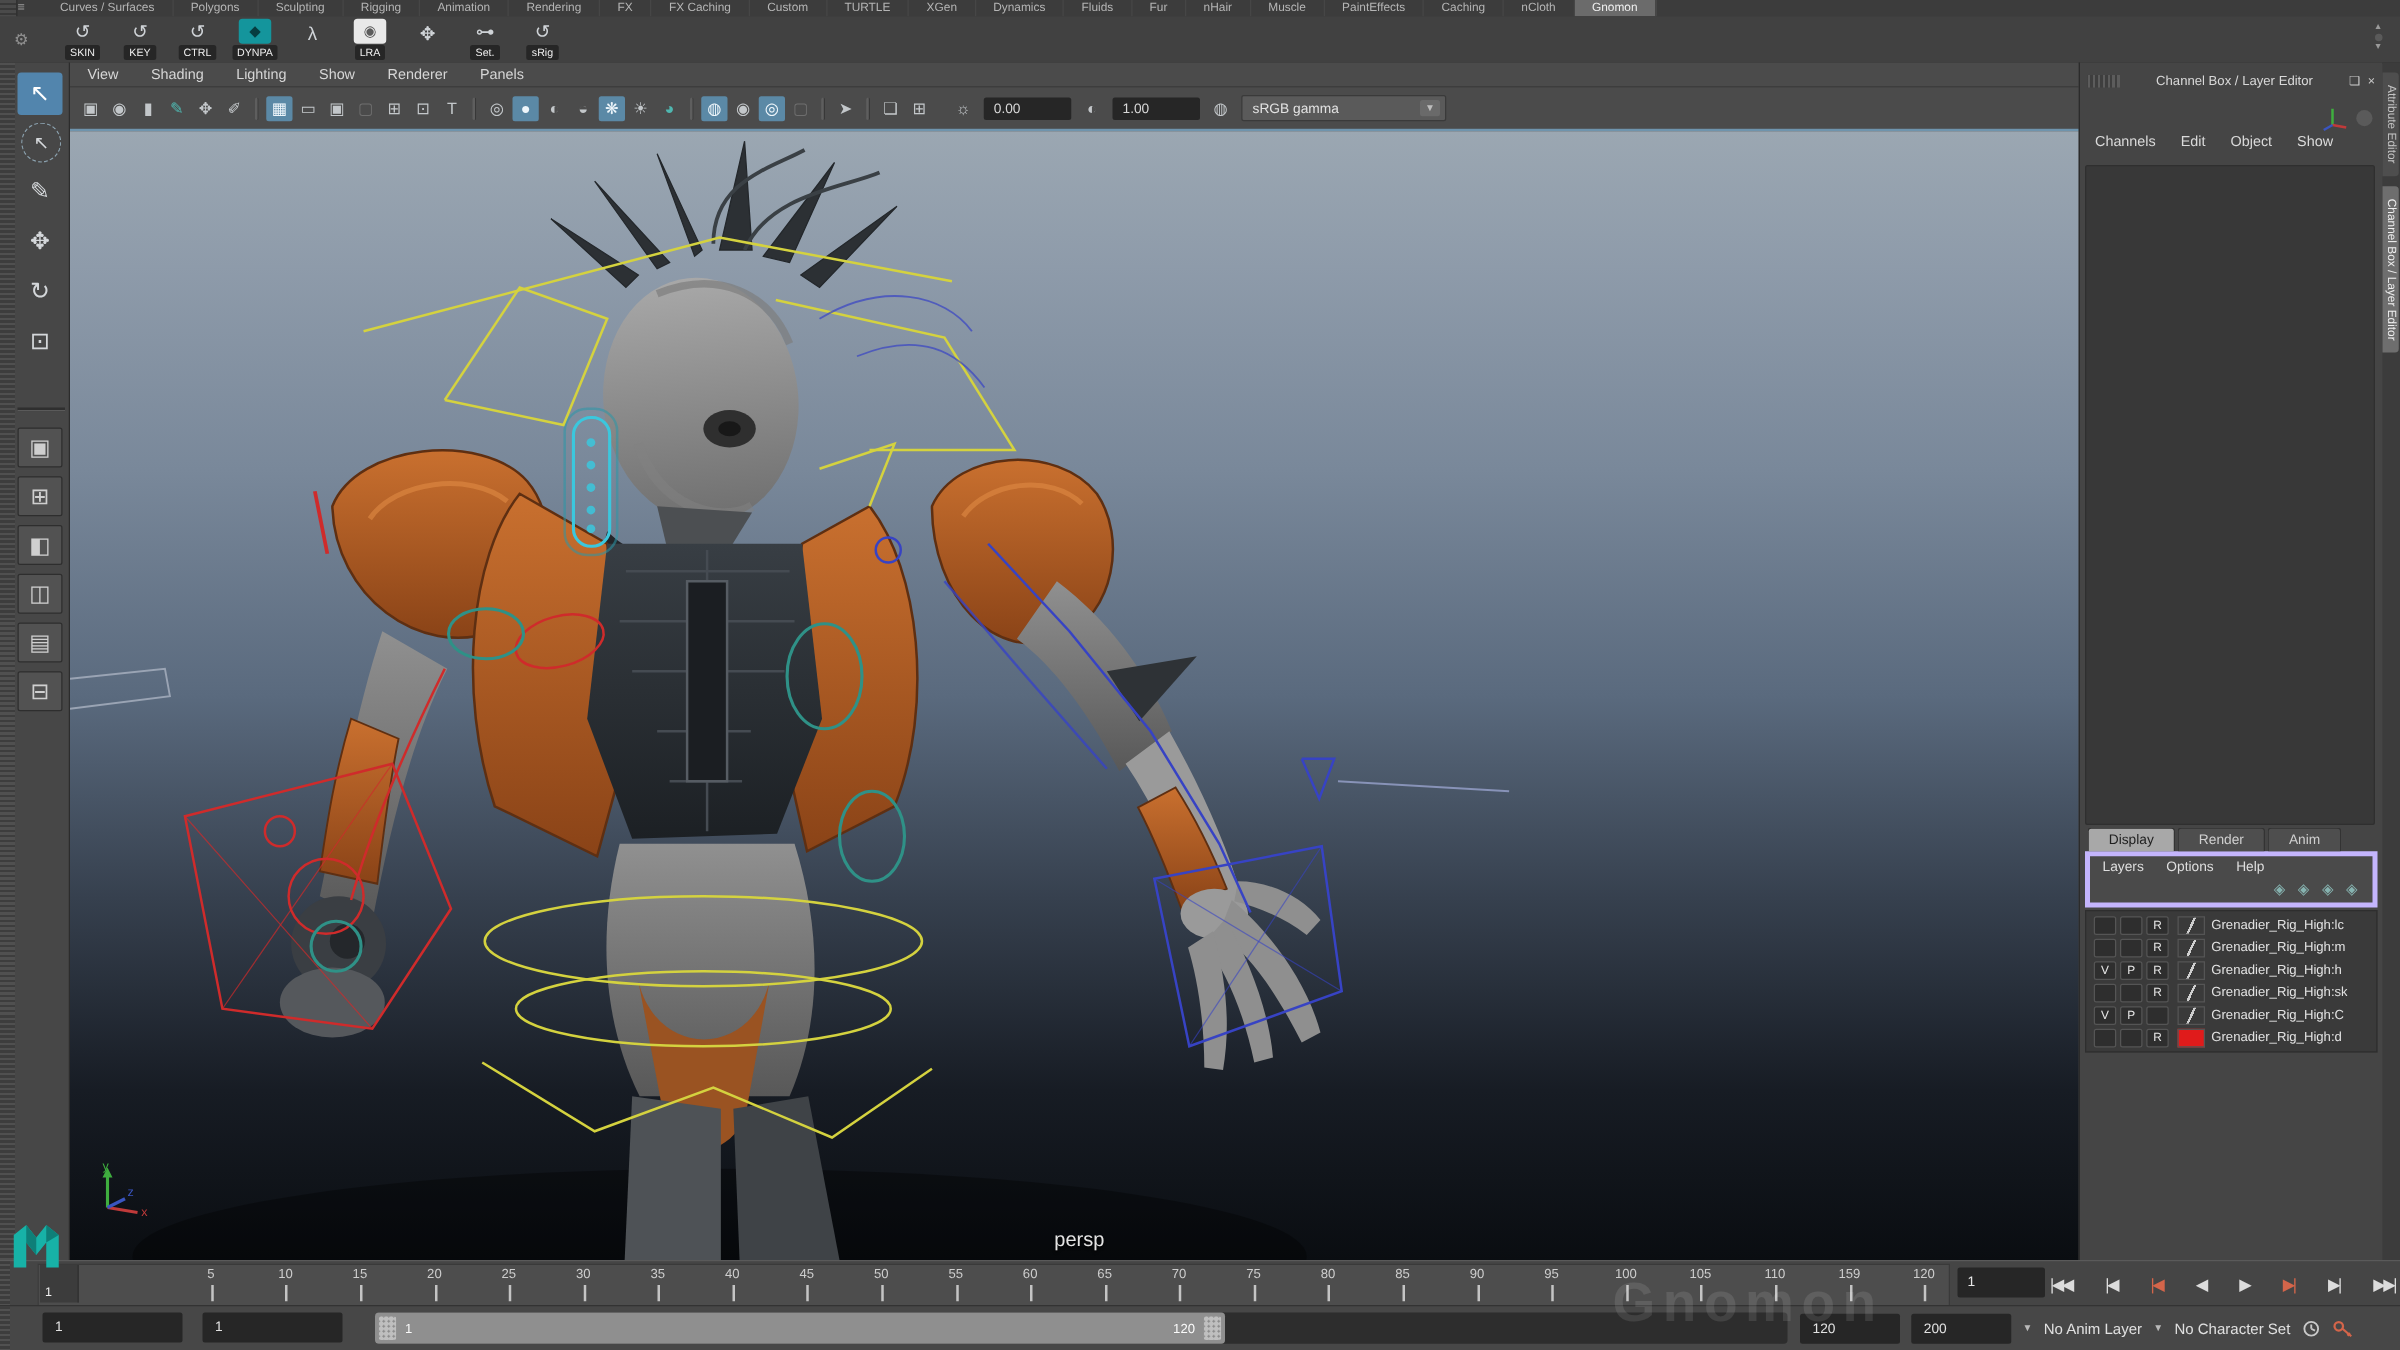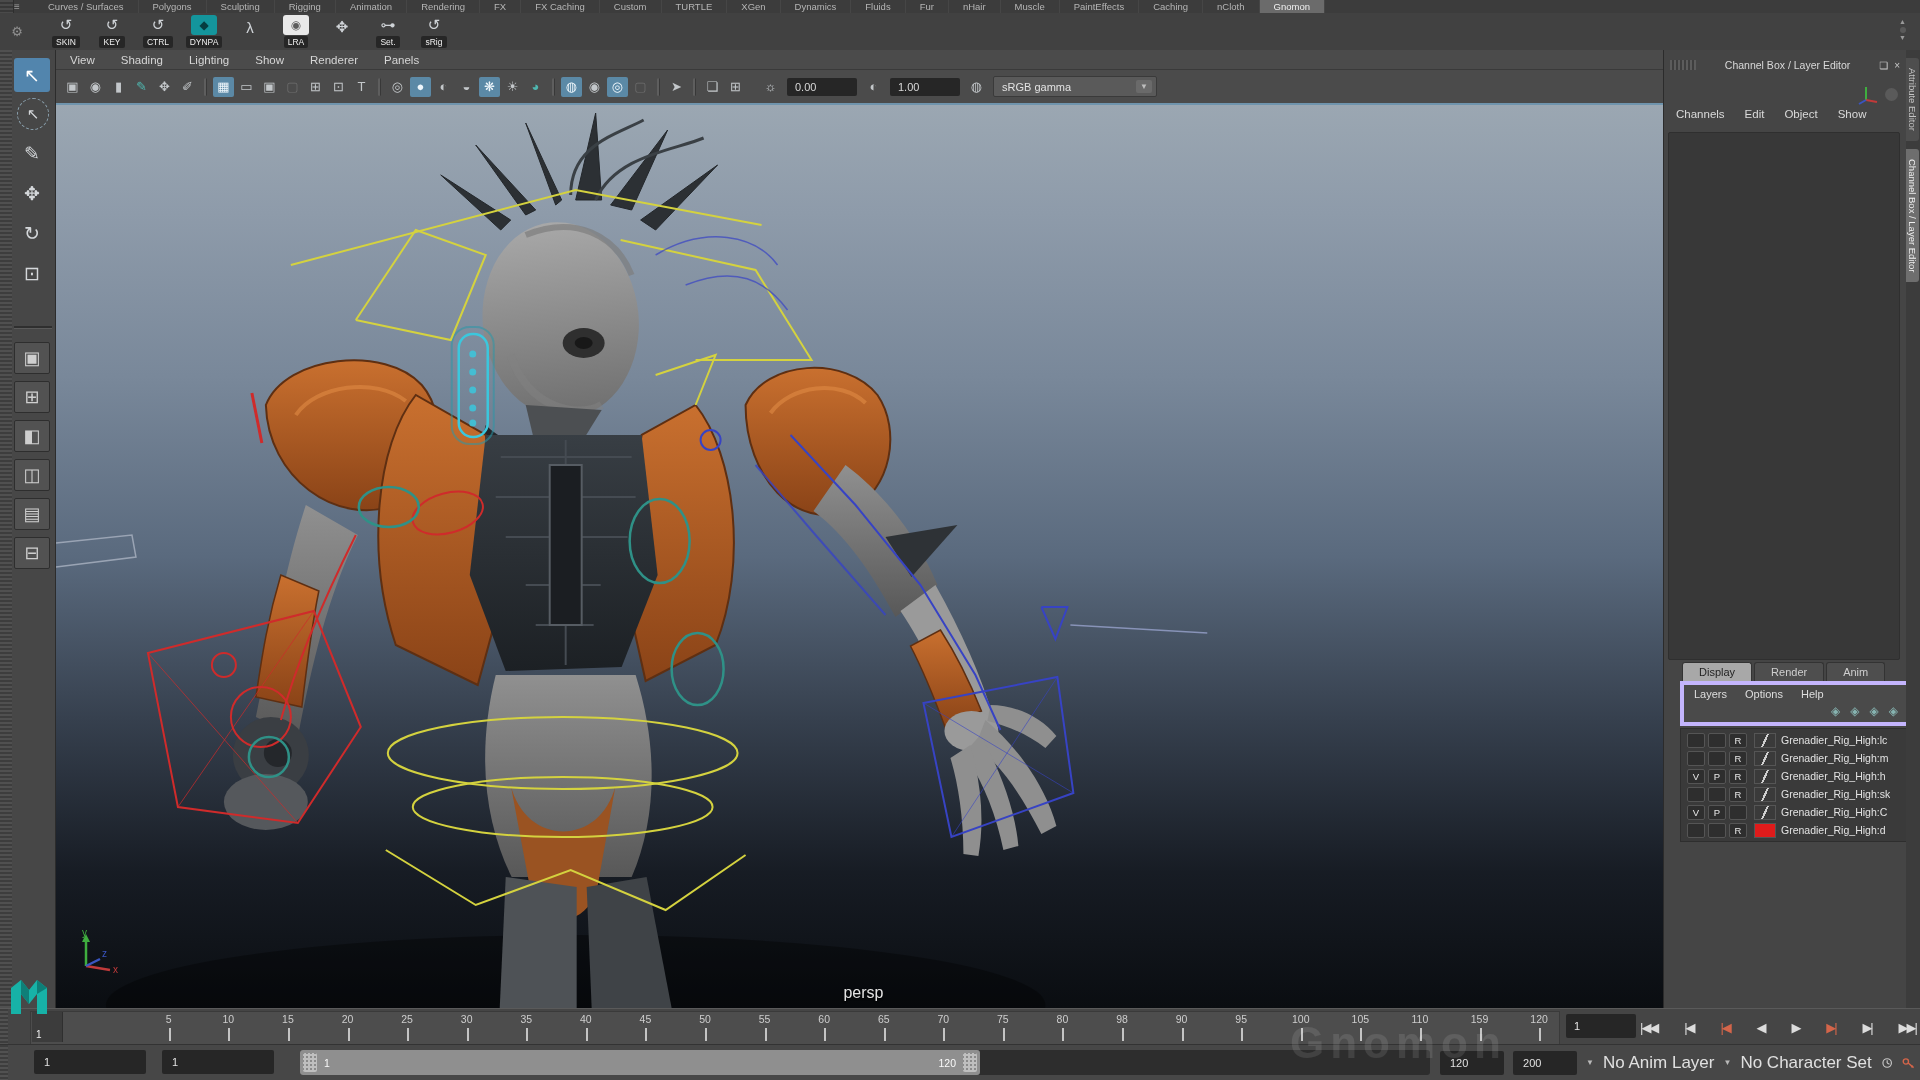--- a/index.html
+++ b/index.html
@@ -63,21 +63,21 @@
   .rpanel{position:absolute;left:1663px;top:50px;width:242px;height:958px;background:#454545;border-left:1px solid #2b2b2b;}
   .rtitle{position:absolute;left:0;top:4px;width:100%;height:22px;display:flex;align-items:center;}
   .rtitle .grip{width:26px;height:10px;margin-left:6px;background:repeating-linear-gradient(90deg,#5c5c5c 0 2px,#3e3e3e 2px 4px);}
   .rtitle .t{flex:1;text-align:center;font-size:10.5px;color:#d9d9d9;}
   .rtitle .ic{font-size:10px;color:#c9c9c9;margin-right:6px;}
   .raxis{position:absolute;right:26px;top:32px;}
   .rdim{position:absolute;right:8px;top:38px;width:13px;height:13px;border-radius:50%;background:#5a5a5a;}
   .rmenus{position:absolute;left:0;top:58px;width:100%;display:flex;gap:20px;padding-left:12px;box-sizing:border-box;}
   .rmenus span{font-size:11.5px;color:#dadada;}
   .chanarea{position:absolute;left:4px;top:82px;width:230px;height:526px;background:#383838;border:1px solid #2f2f2f;border-radius:2px;}
-  .ledit{position:absolute;left:0px;top:612px;width:242px;margin-left:12px;}
+  .ledit{position:absolute;left:0px;top:612px;width:242px;}
   .ltabs{display:flex;gap:2px;padding-left:6px;}
   .ltab{font-size:11px;color:#cfcfcf;background:#4e4e4e;padding:3px 16px;border:1px solid #333;border-bottom:none;border-radius:3px 3px 0 0;}
   .ltab.active{background:#a8a8a8;color:#1f1f1f;}
   .lmenubox{background:#4a4a4a;border:4px solid #c4b5fd;margin:0 4px 0 4px;padding:3px 0 2px 0;}
   .lmenus{display:flex;gap:18px;padding-left:10px;}
   .lmenus span{font-size:11px;color:#dedede;}
   .licons{display:flex;justify-content:flex-end;gap:10px;padding:4px 12px 2px 0;}
   .licons span{font-size:12px;color:#86b3b0;}
   .llist{margin:2px 4px 0 4px;background:#3a3a3a;border:1px solid #2e2e2e;padding:2px 0;}
   .lrow{display:flex;align-items:center;height:18px;gap:3px;padding-left:6px;}
@@ -112,21 +112,21 @@
   .rfield{position:absolute;top:5px;height:24px;background:#262626;border-radius:2px;color:#e2e2e2;font-size:11px;display:flex;align-items:center;padding-left:10px;box-sizing:border-box;}
   .trough{position:absolute;left:300px;top:5px;width:1130px;height:25px;background:#2d2d2d;border-radius:3px;}
   .rbar{position:absolute;left:0;top:0;width:680px;height:25px;background:#8f8f8f;border-radius:3px;display:flex;align-items:center;justify-content:space-between;}
   .rhandle{width:14px;height:19px;background:#bfbfbf;border-radius:2px;margin:0 3px;background-image:radial-gradient(#8a8a8a 1px,transparent 1px);background-size:4px 4px;background-position:2px 2px;}
   .rlab{font-size:10.5px;color:#fafafa;}
   .rbar .left{display:flex;align-items:center;gap:4px;}
   .rbar .right{display:flex;align-items:center;gap:4px;}
   .rright{position:absolute;left:1440px;top:5px;right:4px;height:25px;display:flex;align-items:center;gap:9px;}
   .rright .fld{width:80px;height:24px;background:#262626;border-radius:2px;color:#e2e2e2;font-size:11px;display:flex;align-items:center;padding-left:10px;box-sizing:border-box;}
   .ddarrow{font-size:8px;color:#b9b9b9;}
-  .ddlabel{font-size:17px;color:#e0e0e0;white-space:nowrap;}
+  .ddlabel{font-size:12px;color:#e0e0e0;white-space:nowrap;}
 
   .mayalogo{position:absolute;left:7px;top:976px;}
   .watermark{position:absolute;left:1290px;top:1018px;font-size:44px;font-weight:bold;color:rgba(255,255,255,0.10);letter-spacing:6px;pointer-events:none;}
 </style>
 </head>
 <body>
 
 <div class="stage">
 
   <div class="tabbar">
@@ -691,21 +691,21 @@
             <span class="n">75</span>
             <span class="l"></span>
           </div>
 
           <div class="tick">
             <span class="n">80</span>
             <span class="l"></span>
           </div>
 
           <div class="tick">
-            <span class="n">98</span>
+            <span class="n">85</span>
             <span class="l"></span>
           </div>
 
           <div class="tick">
             <span class="n">90</span>
             <span class="l"></span>
           </div>
 
           <div class="tick">
             <span class="n">95</span>

